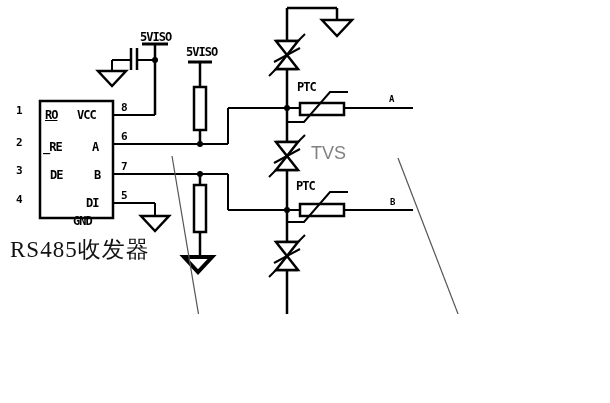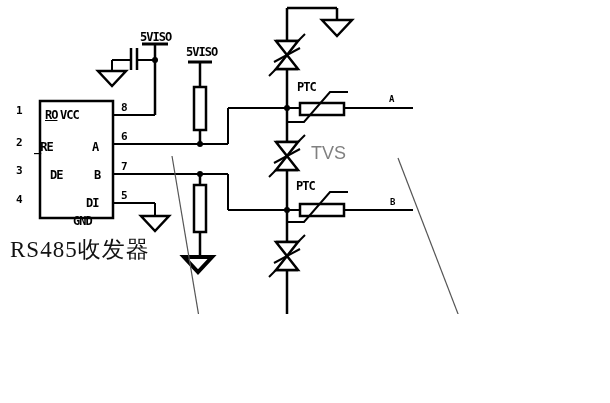--- a/index.html
+++ b/index.html
@@ -143,24 +143,24 @@
   <div class="txt pinnum" style="left:16px;top:137px;">2</div>
   <div class="txt pinnum" style="left:16px;top:165px;">3</div>
   <div class="txt pinnum" style="left:16px;top:194px;">4</div>
 
   <div class="txt pinnum" style="left:121px;top:102px;">8</div>
   <div class="txt pinnum" style="left:121px;top:131px;">6</div>
   <div class="txt pinnum" style="left:121px;top:161px;">7</div>
   <div class="txt pinnum" style="left:121px;top:190px;">5</div>
 
   <div class="txt bitmap" style="left:45px;top:109px;text-decoration:underline;">RO</div>
-  <div class="txt bitmap" style="left:34px;top:141px;">_RE</div>
+  <div class="txt bitmap" style="left:43px;top:141px;">_RE</div>
   <div class="txt bitmap" style="left:50px;top:169px;">DE</div>
   <div class="txt bitmap" style="left:50px;top:197px;padding-left:36px;">DI</div>
-  <div class="txt bitmap" style="left:60px;top:109px;text-align:center;">VCC</div>
+  <div class="txt bitmap" style="left:77px;top:109px;text-align:center;">VCC</div>
   <div class="txt bitmap" style="left:92px;top:141px;">A</div>
   <div class="txt bitmap" style="left:94px;top:169px;">B</div>
   <div class="txt bitmap" style="left:73px;top:215px;">GND</div>
 
   <div class="txt bitmap" style="left:297px;top:81px;">PTC</div>
   <div class="txt bitmap" style="left:296px;top:180px;">PTC</div>
   <div class="txt gray-note" style="left:311px;top:144px;font-size:18px;color:#808080;">TVS</div>
 
   <div class="txt tiny" style="left:389px;top:95px;">A</div>
   <div class="txt tiny" style="left:390px;top:198px;">B</div>

